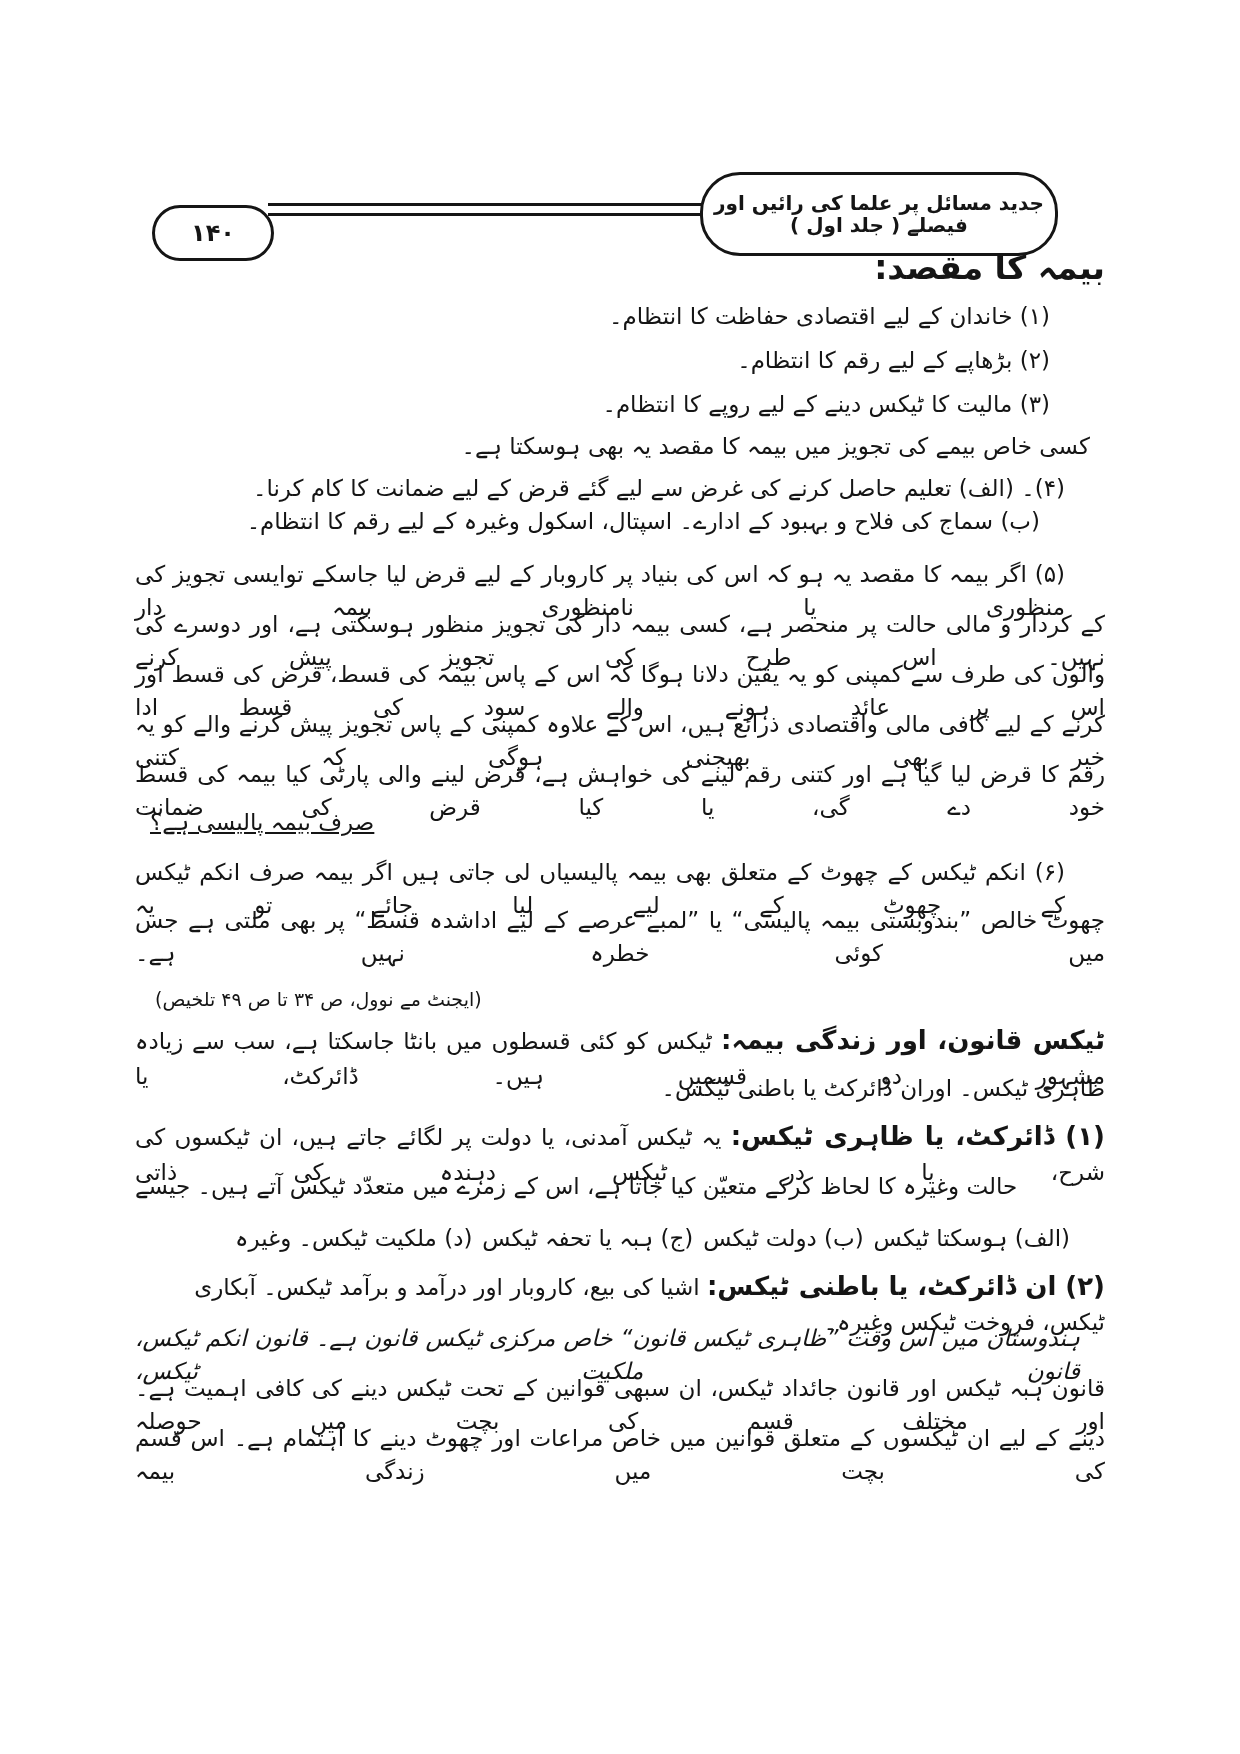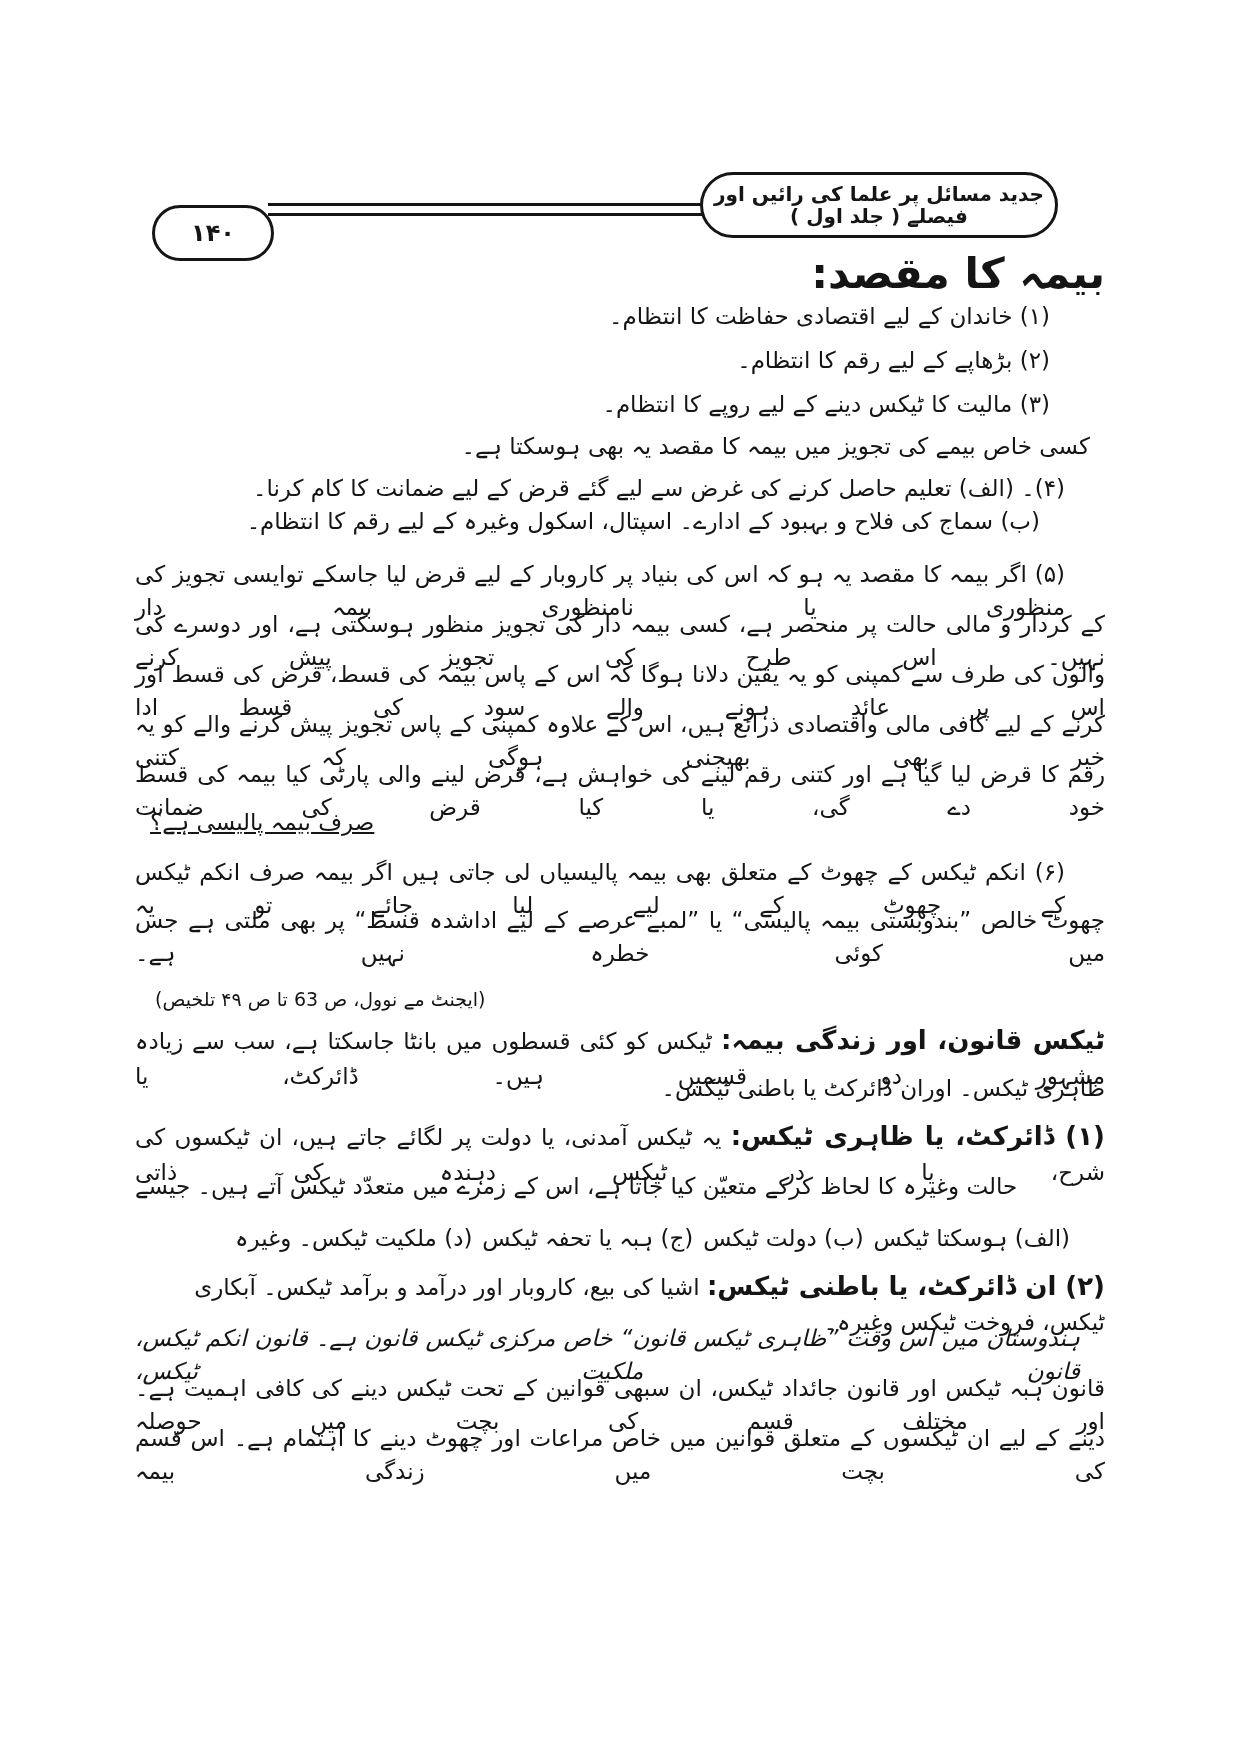--- a/index.html
+++ b/index.html
@@ -19,38 +19,38 @@
   .badge{
     position:absolute;
     border:3px solid var(--ink);
     border-radius:40px;
     background:var(--paper);
     display:flex;align-items:center;justify-content:center;
     box-sizing:border-box;
     z-index:2;
   }
   .badge-page{left:152px;top:205px;width:122px;height:56px;font-size:24px;font-weight:bold;}
-  .badge-title{left:700px;top:172px;width:358px;height:66px;font-size:20px;font-weight:600;padding:0 10px;text-align:center;line-height:1.1;}
+  .badge-title{left:700px;top:172px;width:358px;height:84px;font-size:20px;font-weight:600;padding:0 10px;text-align:center;line-height:1.1;}
   .hrule{
     position:absolute;left:268px;top:203px;width:440px;height:13px;z-index:1;
     border-top:3px solid var(--ink);
     border-bottom:3px solid var(--ink);
     box-sizing:border-box;
   }
   
   .line{
     position:absolute;left:135px;width:970px;
     direction:rtl;
     font-size:23px;line-height:1.45;
     color:var(--ink);
     box-sizing:border-box;
     white-space:nowrap;
   }
   .line.wrapok{white-space:normal;}
-  .h1{font-size:42px;font-weight:bold;text-align:right;}
+  .h1{font-size:33px;font-weight:bold;text-align:right;}
   .right{text-align:right;}
   .justify{text-align:justify;text-align-last:justify;white-space:normal;}
   .left{text-align:left;}
   .small{font-size:19px;}
   .spread{display:flex;justify-content:space-between;}
   .lead{font-weight:bold;font-size:26px;}
 </style>
 </head>
 <body>
 
@@ -73,21 +73,21 @@
     <div class="line right" style="top: 472px; padding-right: 40px;">(۴)۔ (الف) تعلیم حاصل کرنے کی غرض سے لیے گئے قرض کے لیے ضمانت کا کام کرنا۔</div>
     <div class="line right" style="top: 505px; padding-right: 65px;">(ب) سماج کی فلاح و بہبود کے ادارے۔ اسپتال، اسکول وغیرہ کے لیے رقم کا انتظام۔</div>
     <div class="line justify" style="top: 558px; padding-right: 40px;">(۵) اگر بیمہ کا مقصد یہ ہو کہ اس کی بنیاد پر کاروبار کے لیے قرض لیا جاسکے توایسی تجویز کی منظوری یا نامنظوری بیمہ دار</div>
     <div class="line justify" style="top: 608px;">کے کردار و مالی حالت پر منحصر ہے، کسی بیمہ دار کی تجویز منظور ہوسکتی ہے، اور دوسرے کی نہیں۔ اس طرح کی تجویز پیش کرنے</div>
     <div class="line justify" style="top: 658px;">والوں کی طرف سے کمپنی کو یہ یقین دلانا ہوگا کہ اس کے پاس بیمہ کی قسط، قرض کی قسط اور اس پر عائد ہونے والے سود کی قسط ادا</div>
     <div class="line justify" style="top: 708px;">کرنے کے لیے کافی مالی واقتصادی ذرائع ہیں، اس کے علاوہ کمپنی کے پاس تجویز پیش کرنے والے کو یہ خبر بھی بھیجنی ہوگی کہ کتنی</div>
     <div class="line justify" style="top: 758px;">رقم کا قرض لیا گیا ہے اور کتنی رقم لینے کی خواہش ہے، قرض لینے والی پارٹی کیا بیمہ کی قسط خود دے گی، یا کیا قرض کی ضمانت</div>
     <div class="line left" style="top: 806px; padding-left: 15px; text-decoration: underline;">صرف بیمہ پالیسی ہے؟</div>
     <div class="line justify" style="top: 856px; padding-right: 40px;">(۶) انکم ٹیکس کے چھوٹ کے متعلق بھی بیمہ پالیسیاں لی جاتی ہیں اگر بیمہ صرف انکم ٹیکس کے چھوٹ کے لیے لیا جائے تو یہ</div>
     <div class="line justify" style="top: 904px;">چھوٹ خالص ”بندوبستی بیمہ پالیسی“ یا ”لمبے عرصے کے لیے اداشدہ قسط“ پر بھی ملتی ہے جس میں کوئی خطرہ نہیں ہے۔</div>
-    <div class="line left small" style="top: 986px; padding-left: 20px;">(ایجنٹ مے نوول، ص 63 تا ص ۴۹ تلخیص)</div>
+    <div class="line left small" style="top: 986px; padding-left: 20px;">(ایجنٹ مے نوول، ص ۳۴ تا ص ۴۹ تلخیص)</div>
     <div class="line justify" style="top: 1022px;"><span class="lead">ٹیکس قانون، اور زندگی بیمہ:</span><span> ٹیکس کو کئی قسطوں میں بانٹا جاسکتا ہے، سب سے زیادہ مشہور دو قسمیں ہیں۔ ڈائرکٹ، یا</span></div>
     <div class="line left" style="top: 1072px; text-align: right;">ظاہری ٹیکس۔ اوران ڈائرکٹ یا باطنی ٹیکس۔</div>
     <div class="line justify" style="top: 1118px;"><span class="lead">(۱) ڈائرکٹ، یا ظاہری ٹیکس:</span><span> یہ ٹیکس آمدنی، یا دولت پر لگائے جاتے ہیں، ان ٹیکسوں کی شرح، یا در ٹیکس دہندہ کی ذاتی</span></div>
     <div class="line left" style="top: 1170px;">حالت وغیرہ کا لحاظ کرکے متعیّن کیا جاتا ہے، اس کے زمرے میں متعدّد ٹیکس آتے ہیں۔ جیسے</div>
     <div class="line spread" style="top: 1222px; padding-right: 35px; padding-left: 100px;">
       <span>(الف) ہوسکتا ٹیکس</span>
       <span>(ب) دولت ٹیکس</span>
       <span>(ج) ہبہ یا تحفہ ٹیکس</span>
       <span>(د) ملکیت ٹیکس۔ وغیرہ</span>
     </div>

